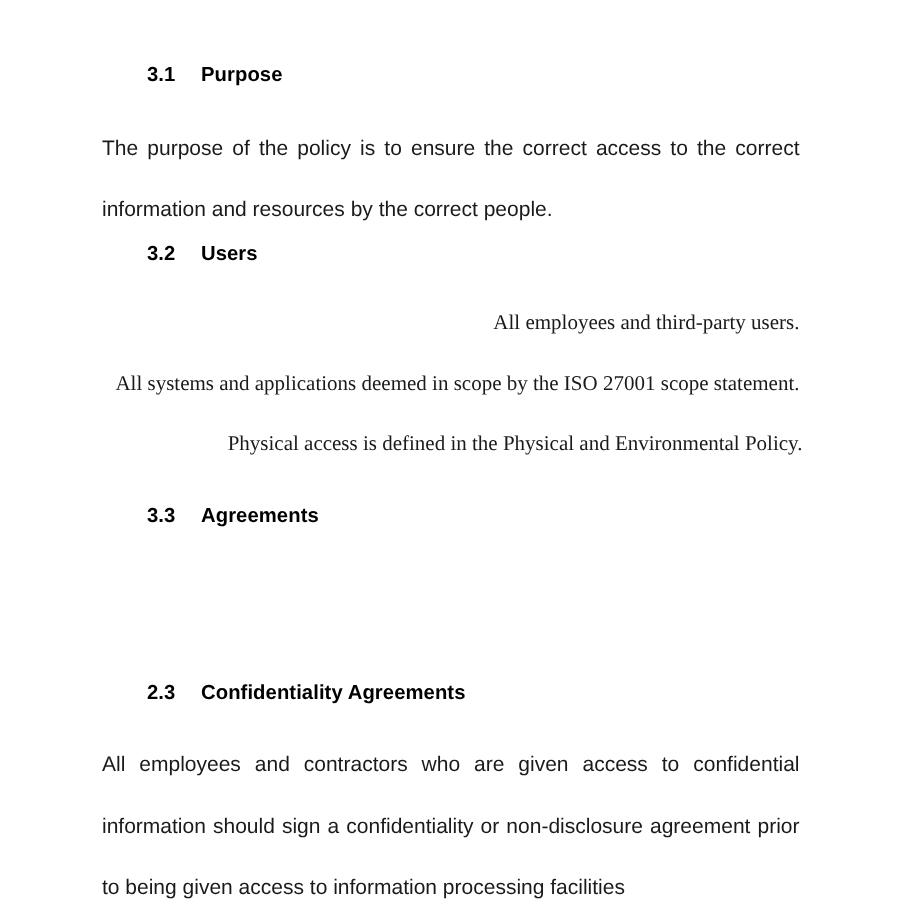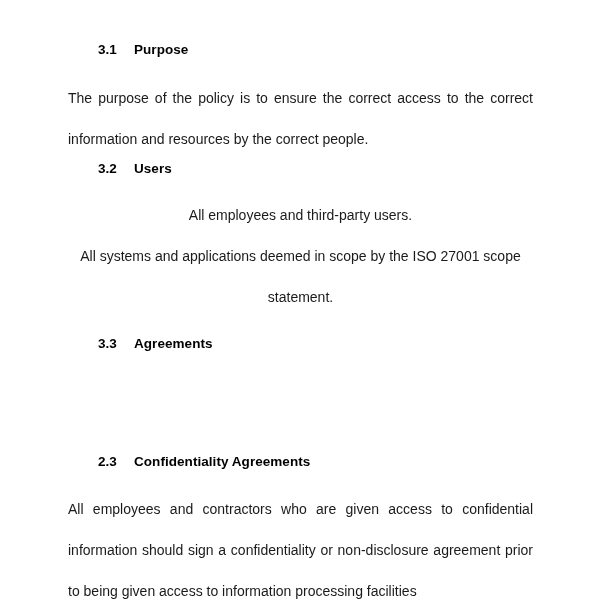--- a/index.html
+++ b/index.html
@@ -60,21 +60,22 @@
     position: absolute;
     left: 68px;
     width: 465px;
     font-size: 14px;
     line-height: 41px;
     color: #1a1a1a;
     text-align: justify;
     text-justify: inter-word;
   }
   .para.left {
-    text-align: center;
+    text-align: right;
+    font-family: Liberation Serif, serif;
   }
 
   
   #h-purpose      { top: 42px; }
   #p-purpose      { top: 78px; }
 
   #h-scope        { top: 161px; }
   #p-scope-1      { top: 195px; }
   #p-scope-2      { top: 236px; }
   #p-scope-3      { left: 70px; top: 276px; }
@@ -97,20 +98,21 @@
   <div class="heading" id="h-purpose">
     <span class="num">3.1</span><span>Purpose</span>
   </div>
   <div class="para" id="p-purpose">The purpose of the policy is to ensure the correct access to the correct information and resources by the correct people.</div>
 
   <div class="heading" id="h-scope">
     <span class="num">3.2</span><span>Users</span>
   </div>
   <div class="para left" id="p-scope-1">All employees and third-party users.</div>
   <div class="para left" id="p-scope-2">All systems and applications deemed in scope by the ISO 27001 scope statement.</div>
+  <div class="para left" id="p-scope-3">Physical access is defined in the Physical and Environmental Policy.</div>
 
   <div class="heading" id="h-principle">
     <span class="num">3.3</span><span>Agreements</span>
   </div>
 
   <div class="heading" id="h-confid">
     <span class="num">2.3</span><span>Confidentiality Agreements</span>
   </div>
   <div class="para" id="p-confid">All employees and contractors who are given access to confidential information should sign a confidentiality or non-disclosure agreement prior to being given access to information processing facilities</div>
 

